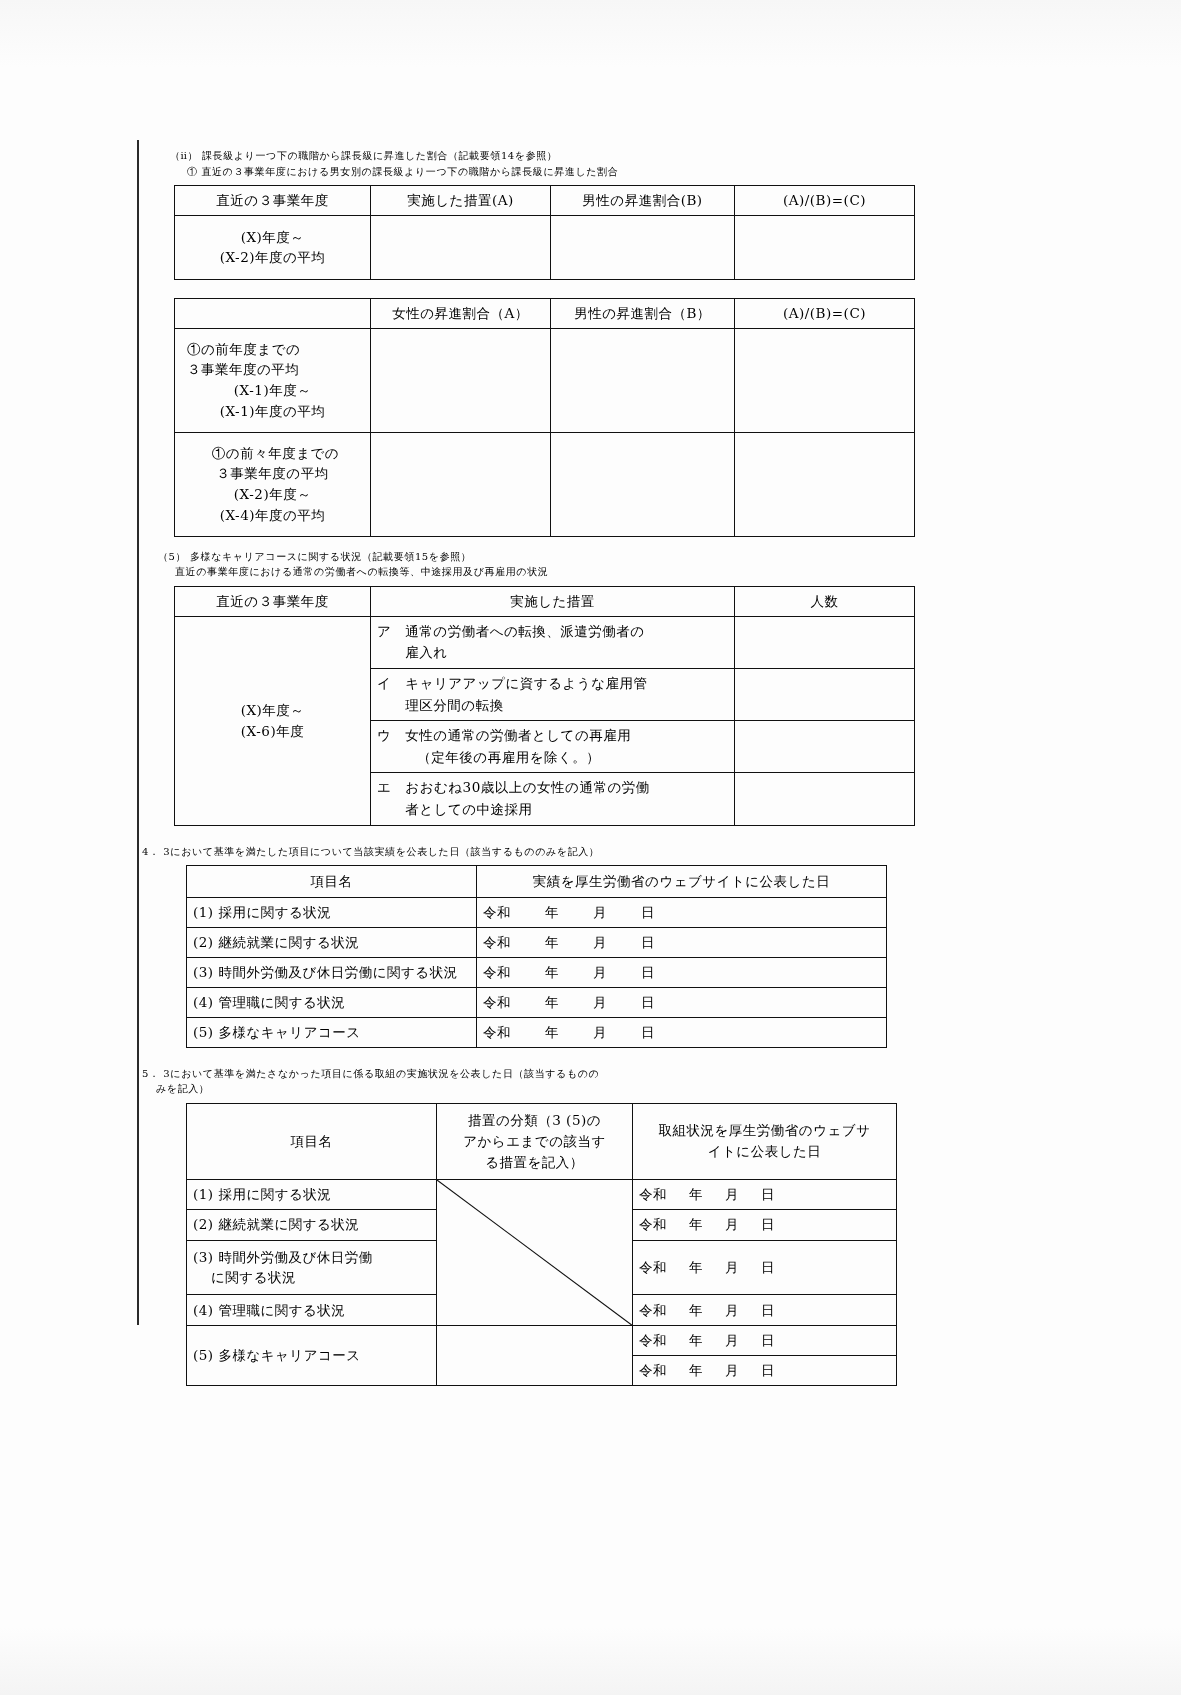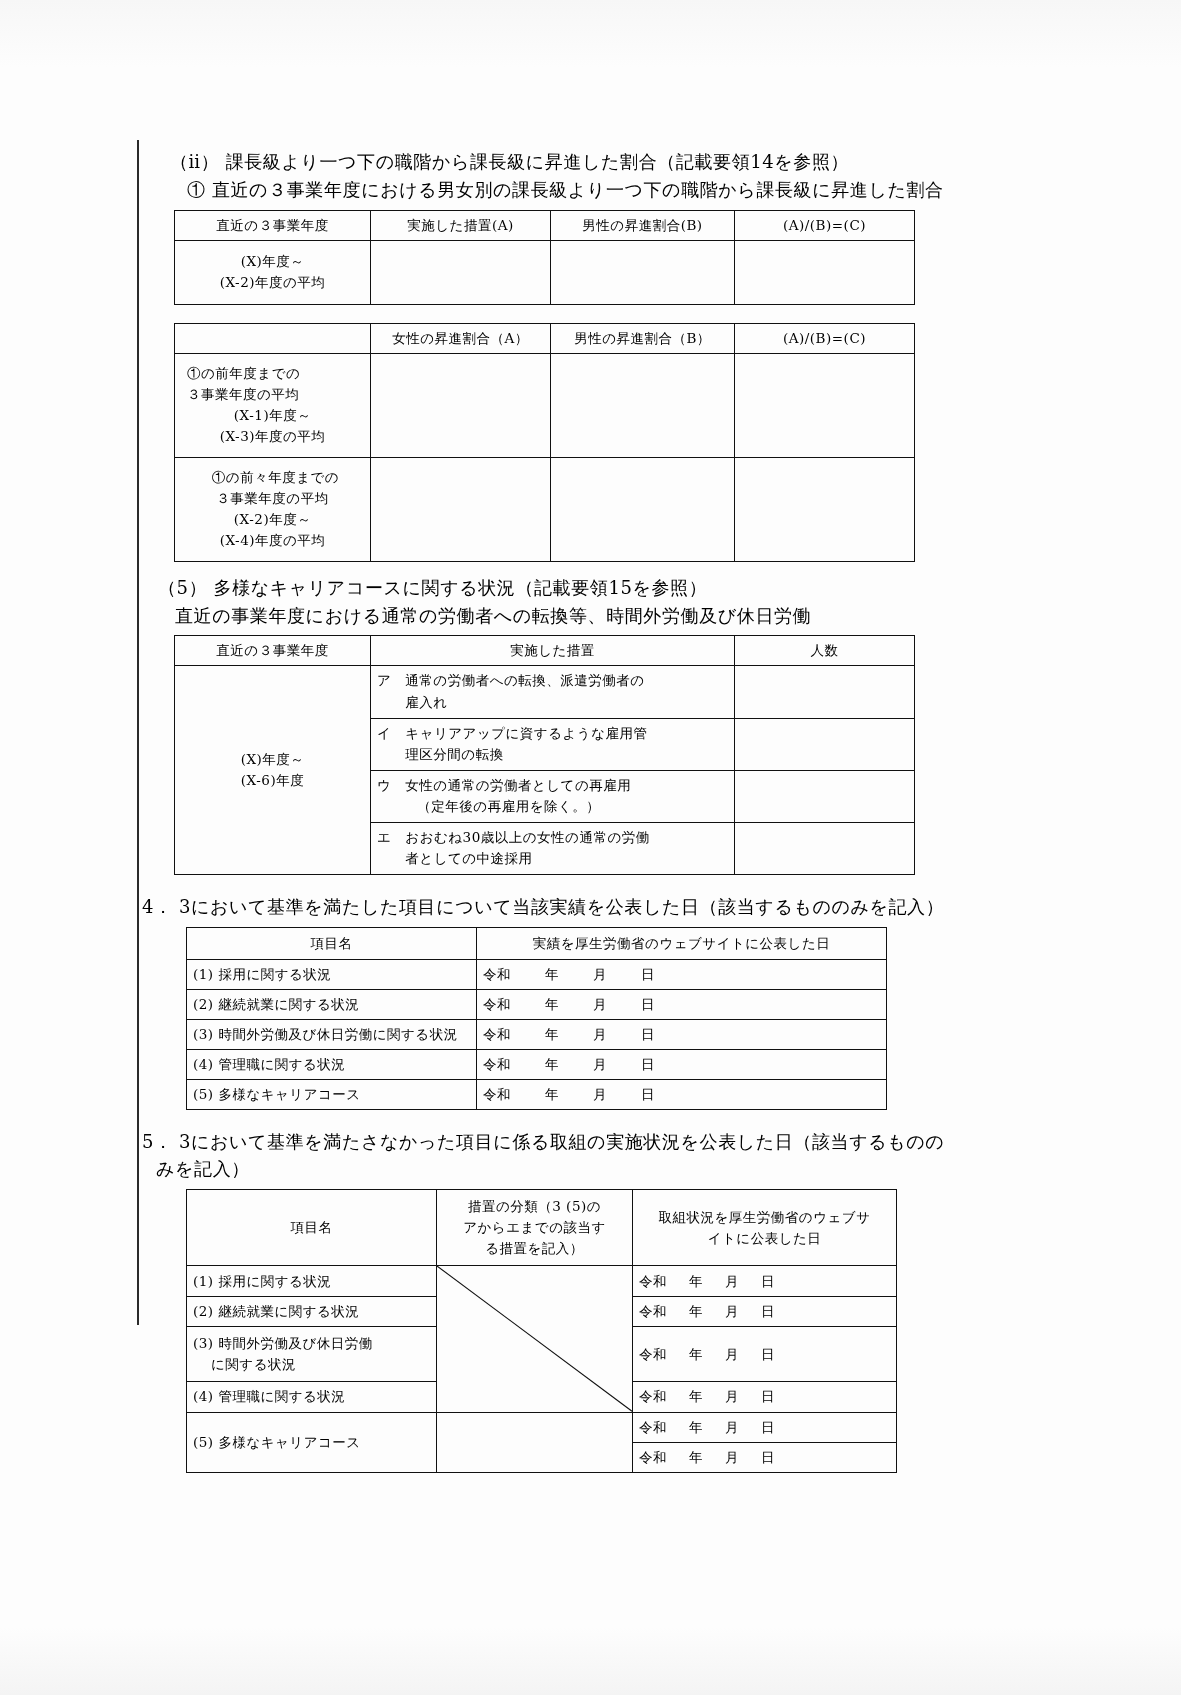--- a/index.html
+++ b/index.html
@@ -35,21 +35,21 @@
     background: #2b2b2b;
   }
   .content {
     position: absolute;
     left: 170px;
     top: 148px;
     width: 760px;
   }
 
   .line {
-    font-size: 18px;
+    font-size: 10px;
     line-height: 1.55;
     letter-spacing: 0.6px;
     white-space: nowrap;
   }
   .indent1 { padding-left: 17px; }
 
   table.form {
     border-collapse: collapse;
     table-layout: fixed;
     margin-top: 6px;
@@ -155,21 +155,21 @@
           <th class="c">男性の昇進割合（B）</th>
           <th class="c">(A)/(B)=(C)</th>
         </tr>
       </thead>
       <tbody>
         <tr style="height:104px;">
           <td class="cellstack">
             <div style="text-align:left;padding-left:6px;">①の前年度までの</div>
             <div style="text-align:left;padding-left:6px;">３事業年度の平均</div>
             <div>(X-1)年度～</div>
-            <div>(X-3)年度の平均</div>
+            <div>(X-1)年度の平均</div>
           </td>
           <td class="blank"></td>
           <td class="blank"></td>
           <td class="blank"></td>
         </tr>
         <tr style="height:104px;">
           <td class="cellstack">
             <div style="text-align:center;padding-left:6px;">①の前々年度までの</div>
             <div>３事業年度の平均</div>
             <div>(X-2)年度～</div>
@@ -178,21 +178,21 @@
           <td class="blank"></td>
           <td class="blank"></td>
           <td class="blank"></td>
         </tr>
       </tbody>
     </table>
 
     <div class="spacer8"></div>
 
     <div class="line" style="margin-left:-12px;">（5） 多様なキャリアコースに関する状況（記載要領15を参照）</div>
-    <div class="line indent1" style="margin-left:-12px;">直近の事業年度における通常の労働者への転換等、時間外労働及び休日労働</div>
+    <div class="line indent1" style="margin-left:-12px;">直近の事業年度における通常の労働者への転換等、中途採用及び再雇用の状況</div>
 
     <table class="form" style="width:740px; margin-left:4px;">
       <colgroup>
         <col style="width:196px">
         <col style="width:364px">
         <col style="width:180px">
       </colgroup>
       <thead>
         <tr>
           <th class="c">直近の３事業年度</th>

